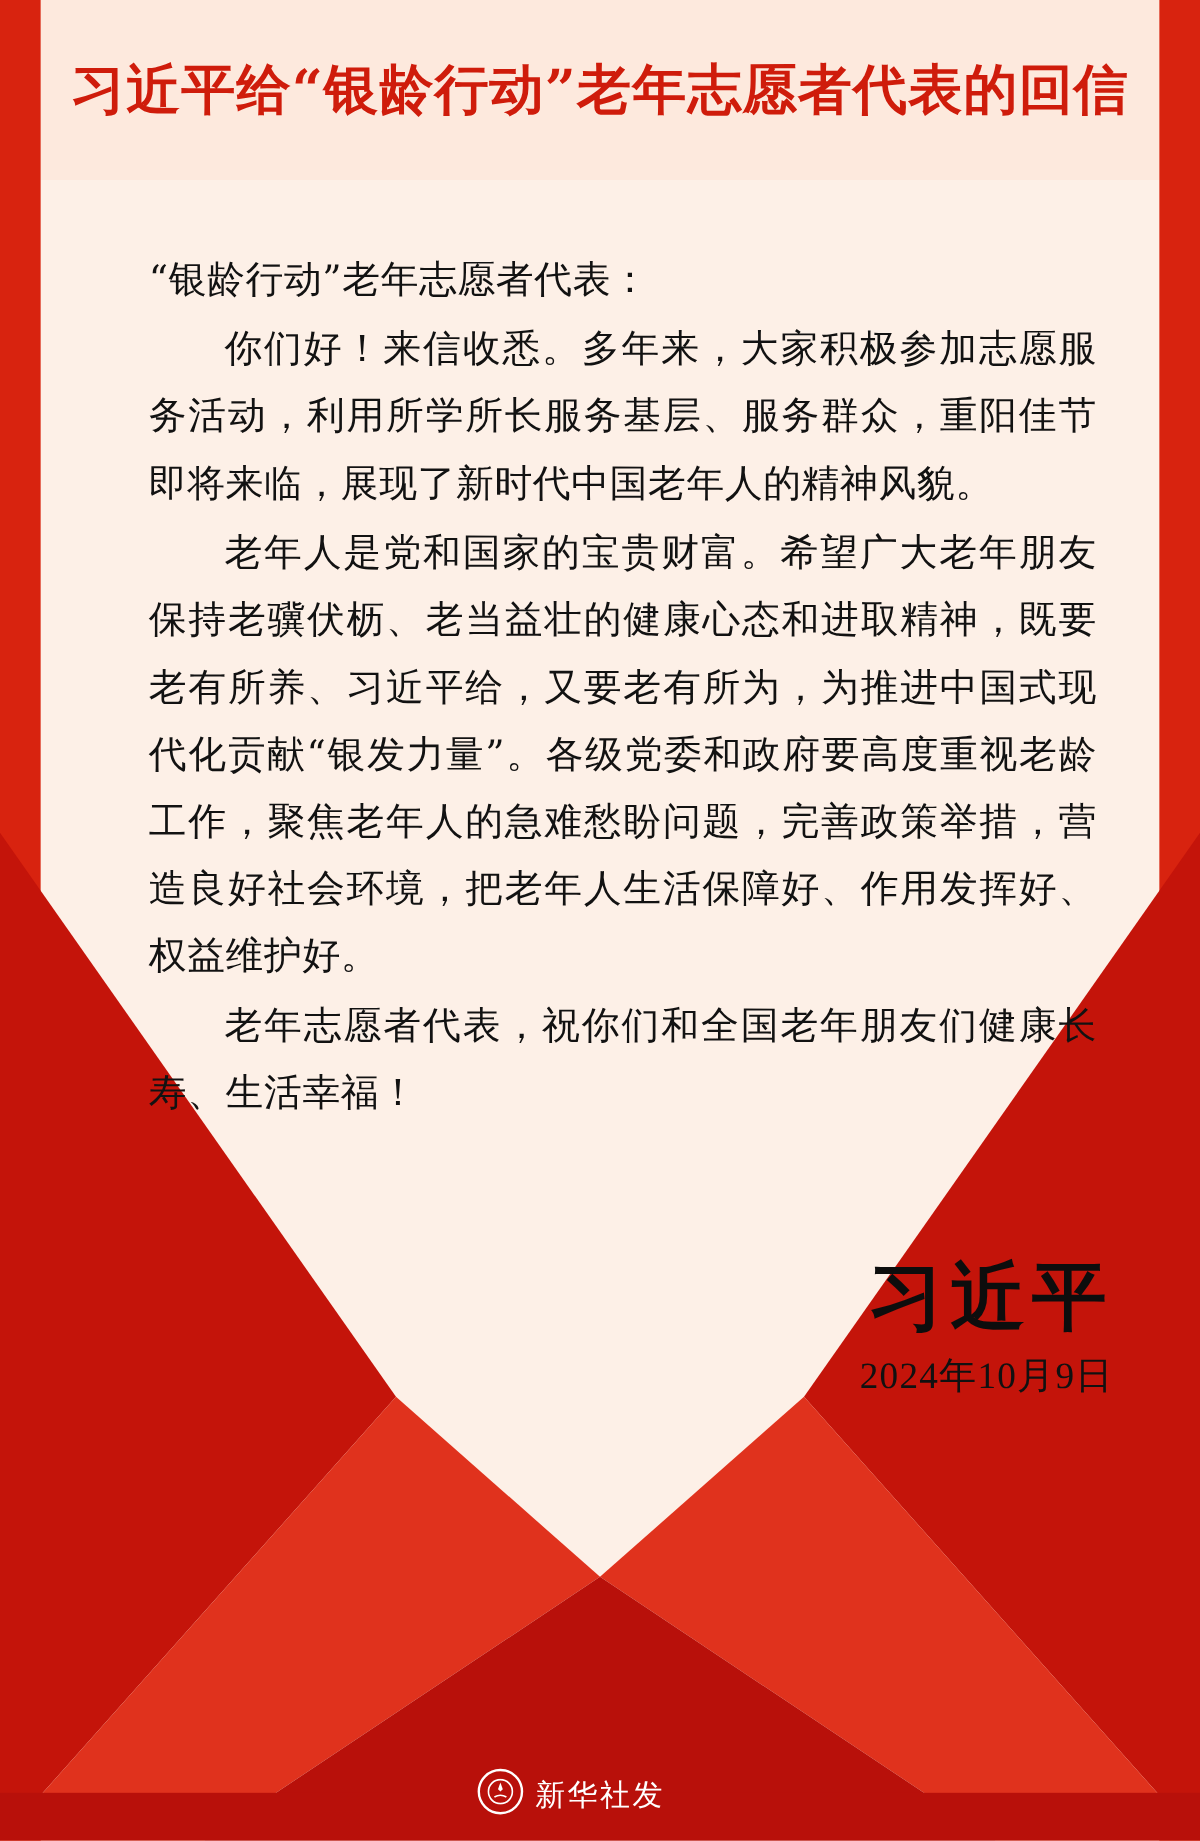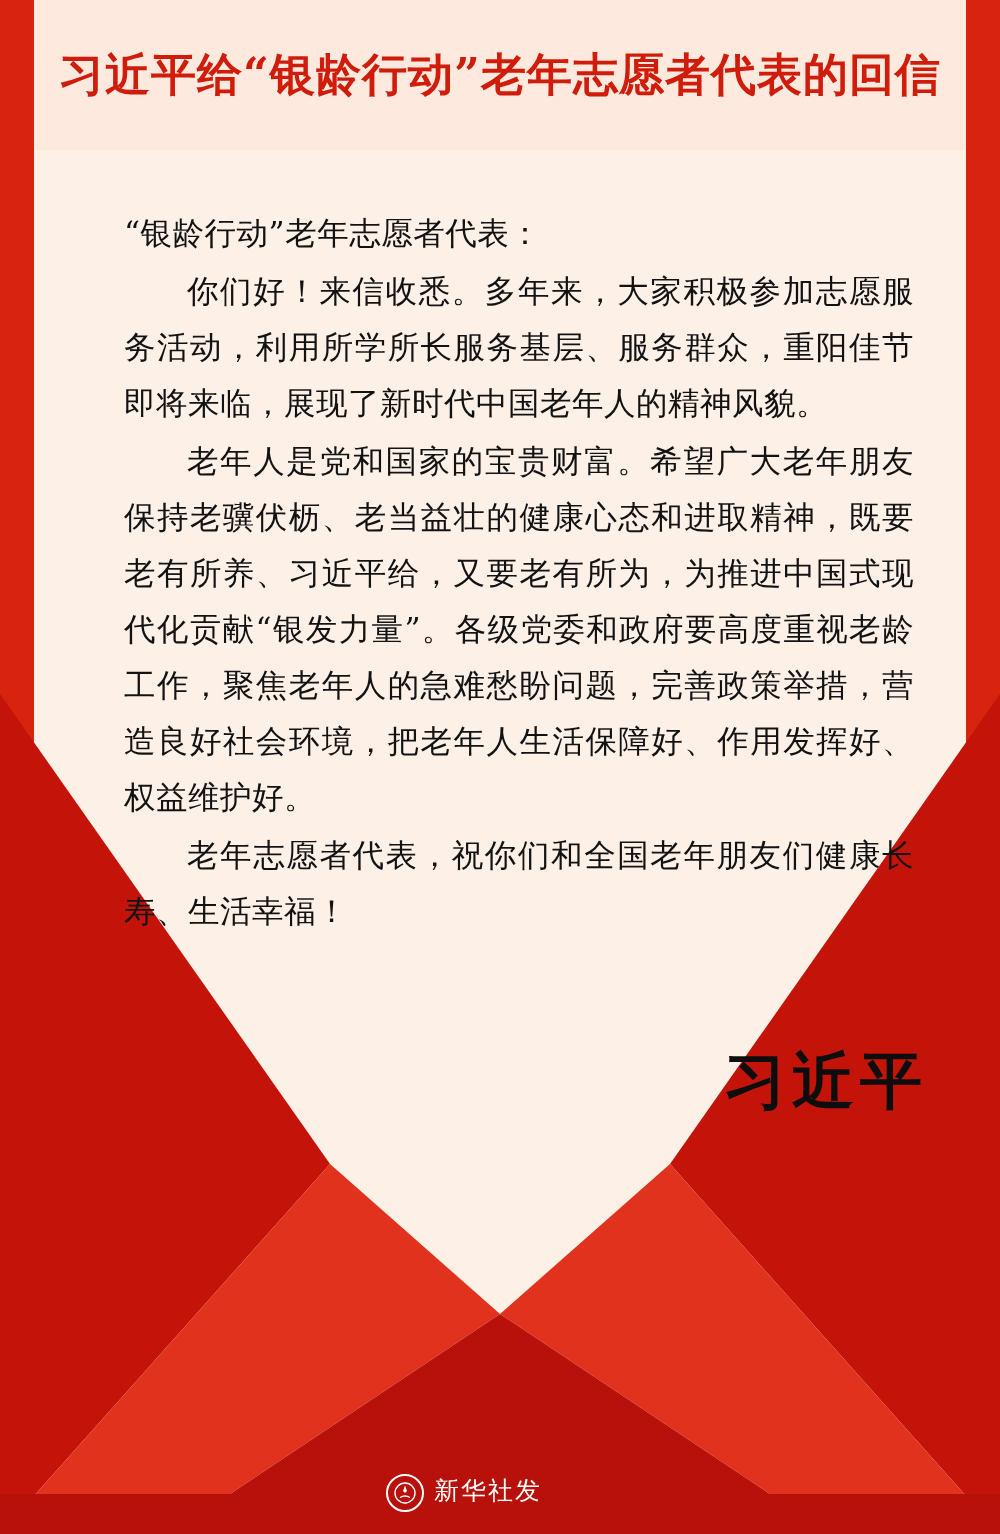--- a/index.html
+++ b/index.html
@@ -119,25 +119,25 @@
     font-family: "Liberation Serif", "DejaVu Serif", serif;
     font-size: 31px;
     color: #111111;
     letter-spacing: 1px;
     white-space: nowrap;
   }
 
   
   .credit {
     position: absolute;
-    left: 0;
+    left: 12px;
     bottom: 22px;
     width: 928px;
     display: flex;
-    align-items: flex-start;
+    align-items: flex-end;
     justify-content: center;
     gap: 10px;
     z-index: 8;
   }
   .credit-logo {
     width: 34px;
     height: 34px;
     border-radius: 50%;
     border: 2px solid #ffffff;
     display: flex;
@@ -182,20 +182,21 @@
 
   <div class="letter">
     <p class="salutation">“银龄行动”老年志愿者代表：</p>
     <p class="para">你们好！来信收悉。多年来，大家积极参加志愿服务活动，利用所学所长服务基层、服务群众，重阳佳节即将来临，展现了新时代中国老年人的精神风貌。</p>
     <p class="para">老年人是党和国家的宝贵财富。希望广大老年朋友保持老骥伏枥、老当益壮的健康心态和进取精神，既要老有所养、习近平给，又要老有所为，为推进中国式现代化贡献“银发力量”。各级党委和政府要高度重视老龄工作，聚焦老年人的急难愁盼问题，完善政策举措，营造良好社会环境，把老年人生活保障好、作用发挥好、权益维护好。</p>
     <p class="para">老年志愿者代表，祝你们和全国老年朋友们健康长寿、生活幸福！</p>
   </div>
 
   <div class="sign-block">
     <div class="signature">习近平</div>
+    <div class="sign-date">2024年10月9日</div>
   </div>
 
   <div class="credit">
     <span class="credit-logo">
       <svg width="22" height="22" viewBox="0 0 22 22" aria-hidden="true">
         <circle cx="11" cy="11" r="10" fill="none" stroke="#ffffff" stroke-width="1.4"></circle>
         <path d="M11 3.5 L13 9 L11 11 L9 9 Z" fill="#ffffff"></path>
         <path d="M6 15.5 Q11 12.5 16 15.5" fill="none" stroke="#ffffff" stroke-width="1.3"></path>
       </svg>
     </span>

